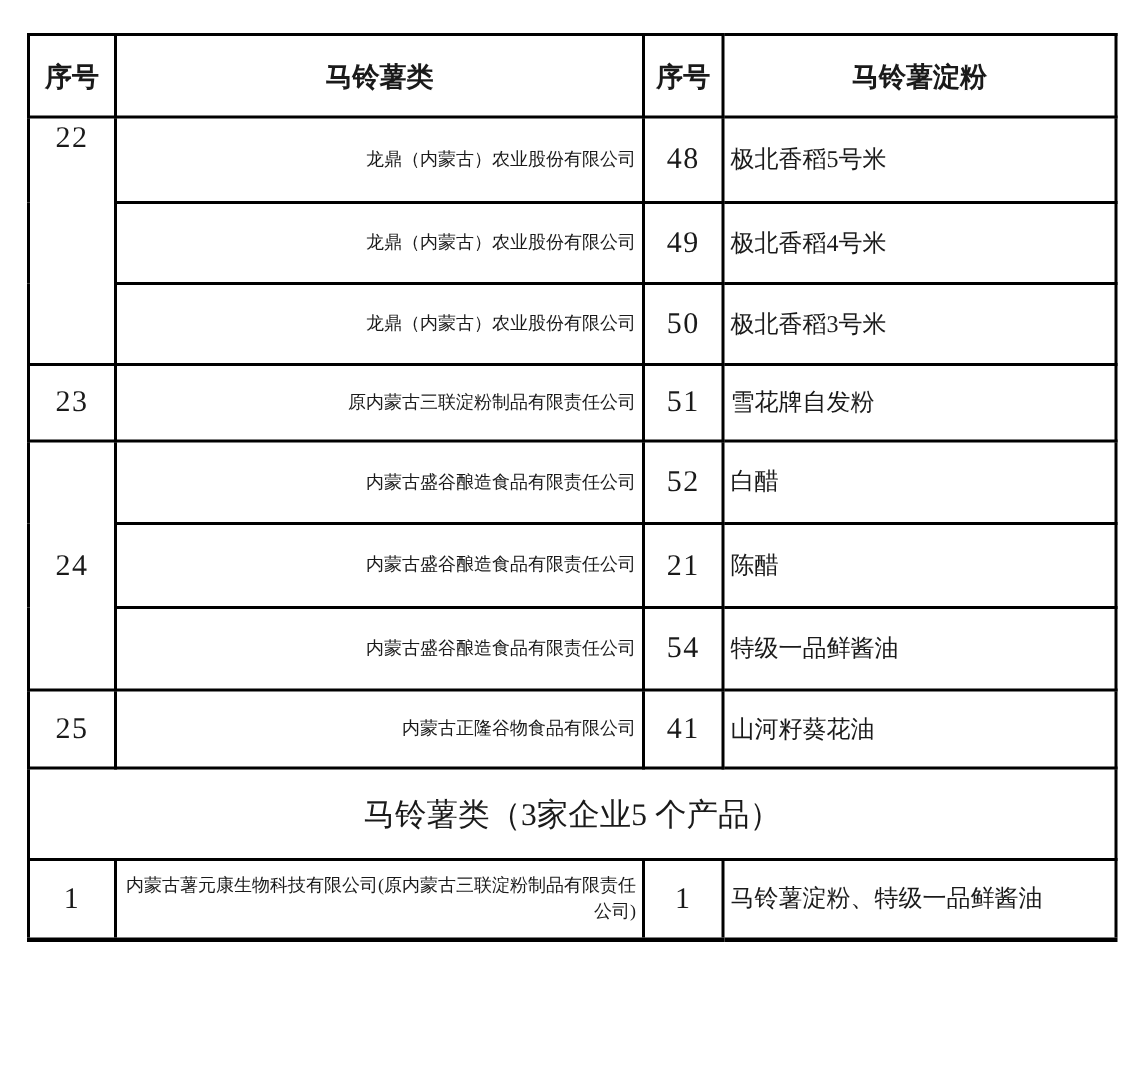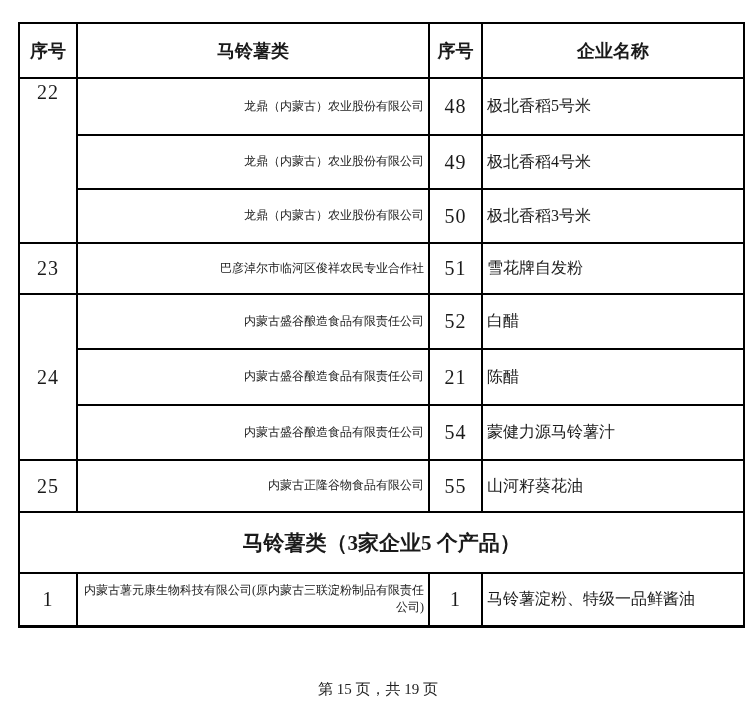--- a/index.html
+++ b/index.html
@@ -56,21 +56,21 @@
     padding-left: 7px;
     padding-right: 6px;
     line-height: 1.45;
   }
   td.product {
     font-size: 16px;
     text-align: left;
     vertical-align: middle;
   }
   td.section-cell {
-    font-weight: bold;
+    font-weight: normal;
     font-size: 21px;
     text-align: center;
     vertical-align: middle;
   }
   .footer {
     position: absolute;
     left: 0;
     top: 680px;
     width: 100%;
     text-align: center;
@@ -90,21 +90,21 @@
       <col style="width:352px">
       <col style="width:53px">
       <col style="width:262px">
     </colgroup>
 
     <tbody>
         <tr style="height:55px">
       <th class="hdr">序号</th>
       <th class="hdr">马铃薯类</th>
       <th class="hdr">序号</th>
-      <th class="hdr">企业名称</th>
+      <th class="hdr">马铃薯淀粉</th>
     </tr>
 
     <tr style="height:57px">
       <td class="seq seq-top" rowspan="3">22</td>
       <td class="company">龙鼎（内蒙古）农业股份有限公司</td>
       <td class="seq">48</td>
       <td class="product">极北香稻5号米</td>
     </tr>
 
     <tr style="height:54px">
@@ -114,59 +114,58 @@
     </tr>
 
     <tr style="height:54px">
       <td class="company">龙鼎（内蒙古）农业股份有限公司</td>
       <td class="seq">50</td>
       <td class="product">极北香稻3号米</td>
     </tr>
 
     <tr style="height:51px">
       <td class="seq">23</td>
-      <td class="company">巴彦淖尔市临河区俊祥农民专业合作社</td>
+      <td class="company">原内蒙古三联淀粉制品有限责任公司</td>
       <td class="seq">51</td>
       <td class="product">雪花牌自发粉</td>
     </tr>
 
     <tr style="height:55px">
       <td class="seq" rowspan="3">24</td>
       <td class="company">内蒙古盛谷酿造食品有限责任公司</td>
       <td class="seq">52</td>
       <td class="product">白醋</td>
     </tr>
 
     <tr style="height:56px">
       <td class="company">内蒙古盛谷酿造食品有限责任公司</td>
       <td class="seq">21</td>
       <td class="product">陈醋</td>
     </tr>
 
     <tr style="height:55px">
       <td class="company">内蒙古盛谷酿造食品有限责任公司</td>
       <td class="seq">54</td>
-      <td class="product">蒙健力源马铃薯汁</td>
+      <td class="product">特级一品鲜酱油</td>
     </tr>
 
     <tr style="height:52px">
       <td class="seq">25</td>
       <td class="company">内蒙古正隆谷物食品有限公司</td>
-      <td class="seq">55</td>
+      <td class="seq">41</td>
       <td class="product">山河籽葵花油</td>
     </tr>
 
     <tr style="height:61px">
       <td class="section-cell" colspan="4">马铃薯类（3家企业5 个产品）</td>
     </tr>
 
     <tr style="height:53px" class="last-row">
       <td class="seq">1</td>
       <td class="company">内蒙古薯元康生物科技有限公司(原内蒙古三联淀粉制品有限责任公司)</td>
       <td class="seq">1</td>
       <td class="product">马铃薯淀粉、特级一品鲜酱油</td>
     </tr>
   </tbody>
     </table>
 
-  <div class="footer">第 15 页，共 19 页</div>
 
 </div>
 
 </body></html>

